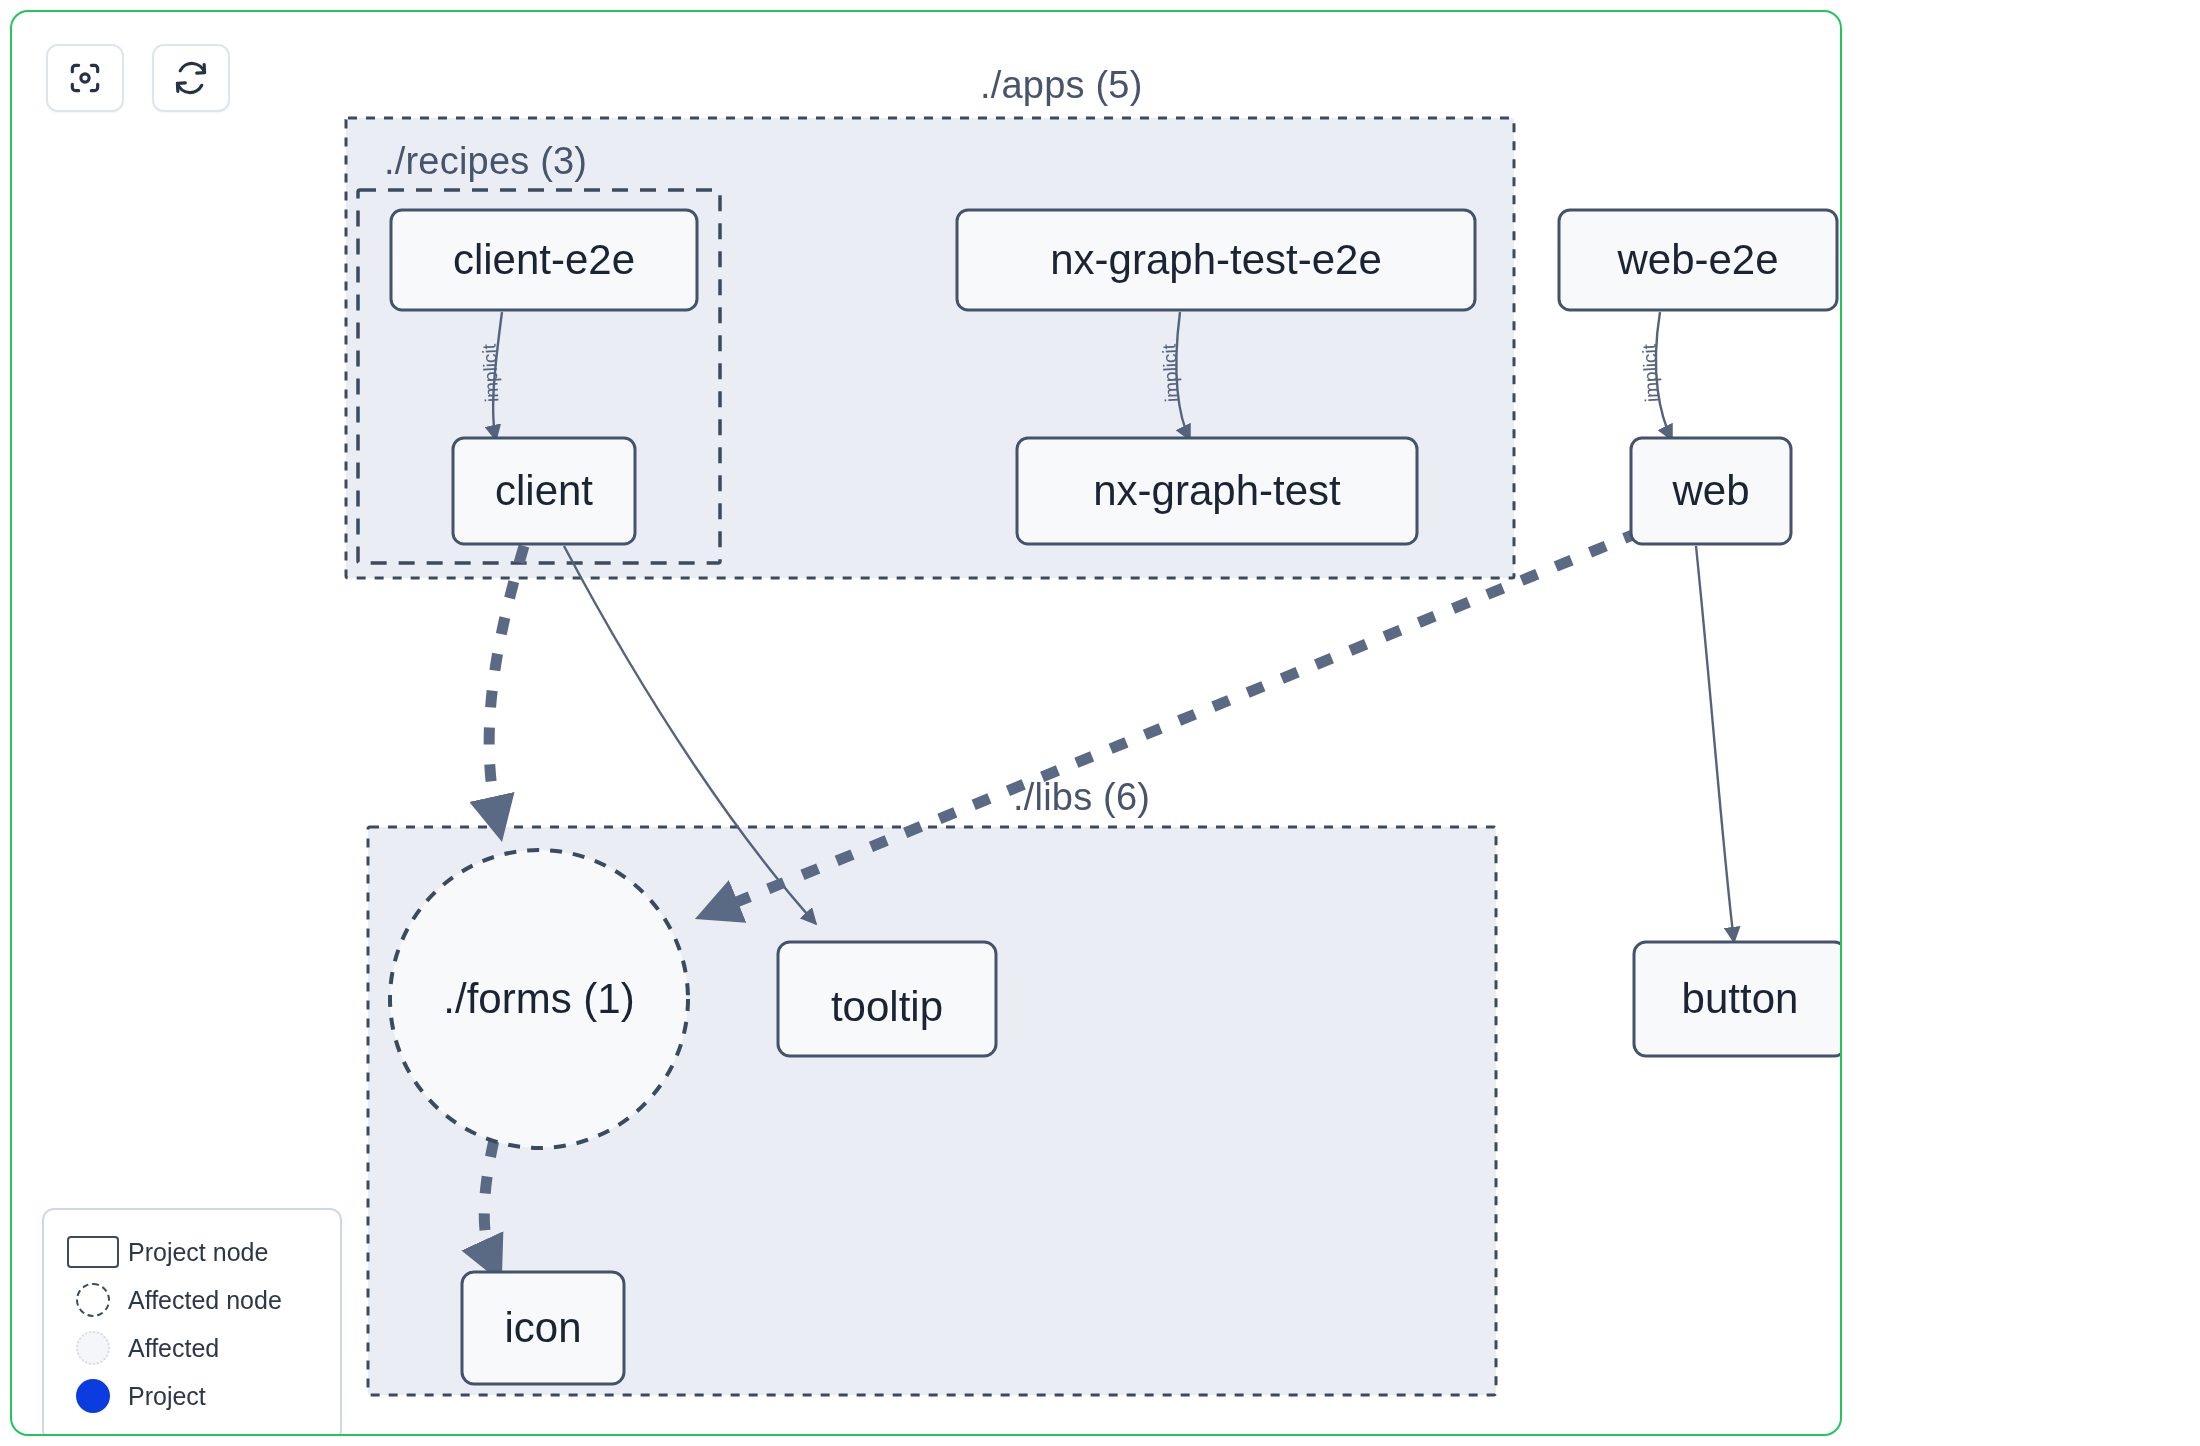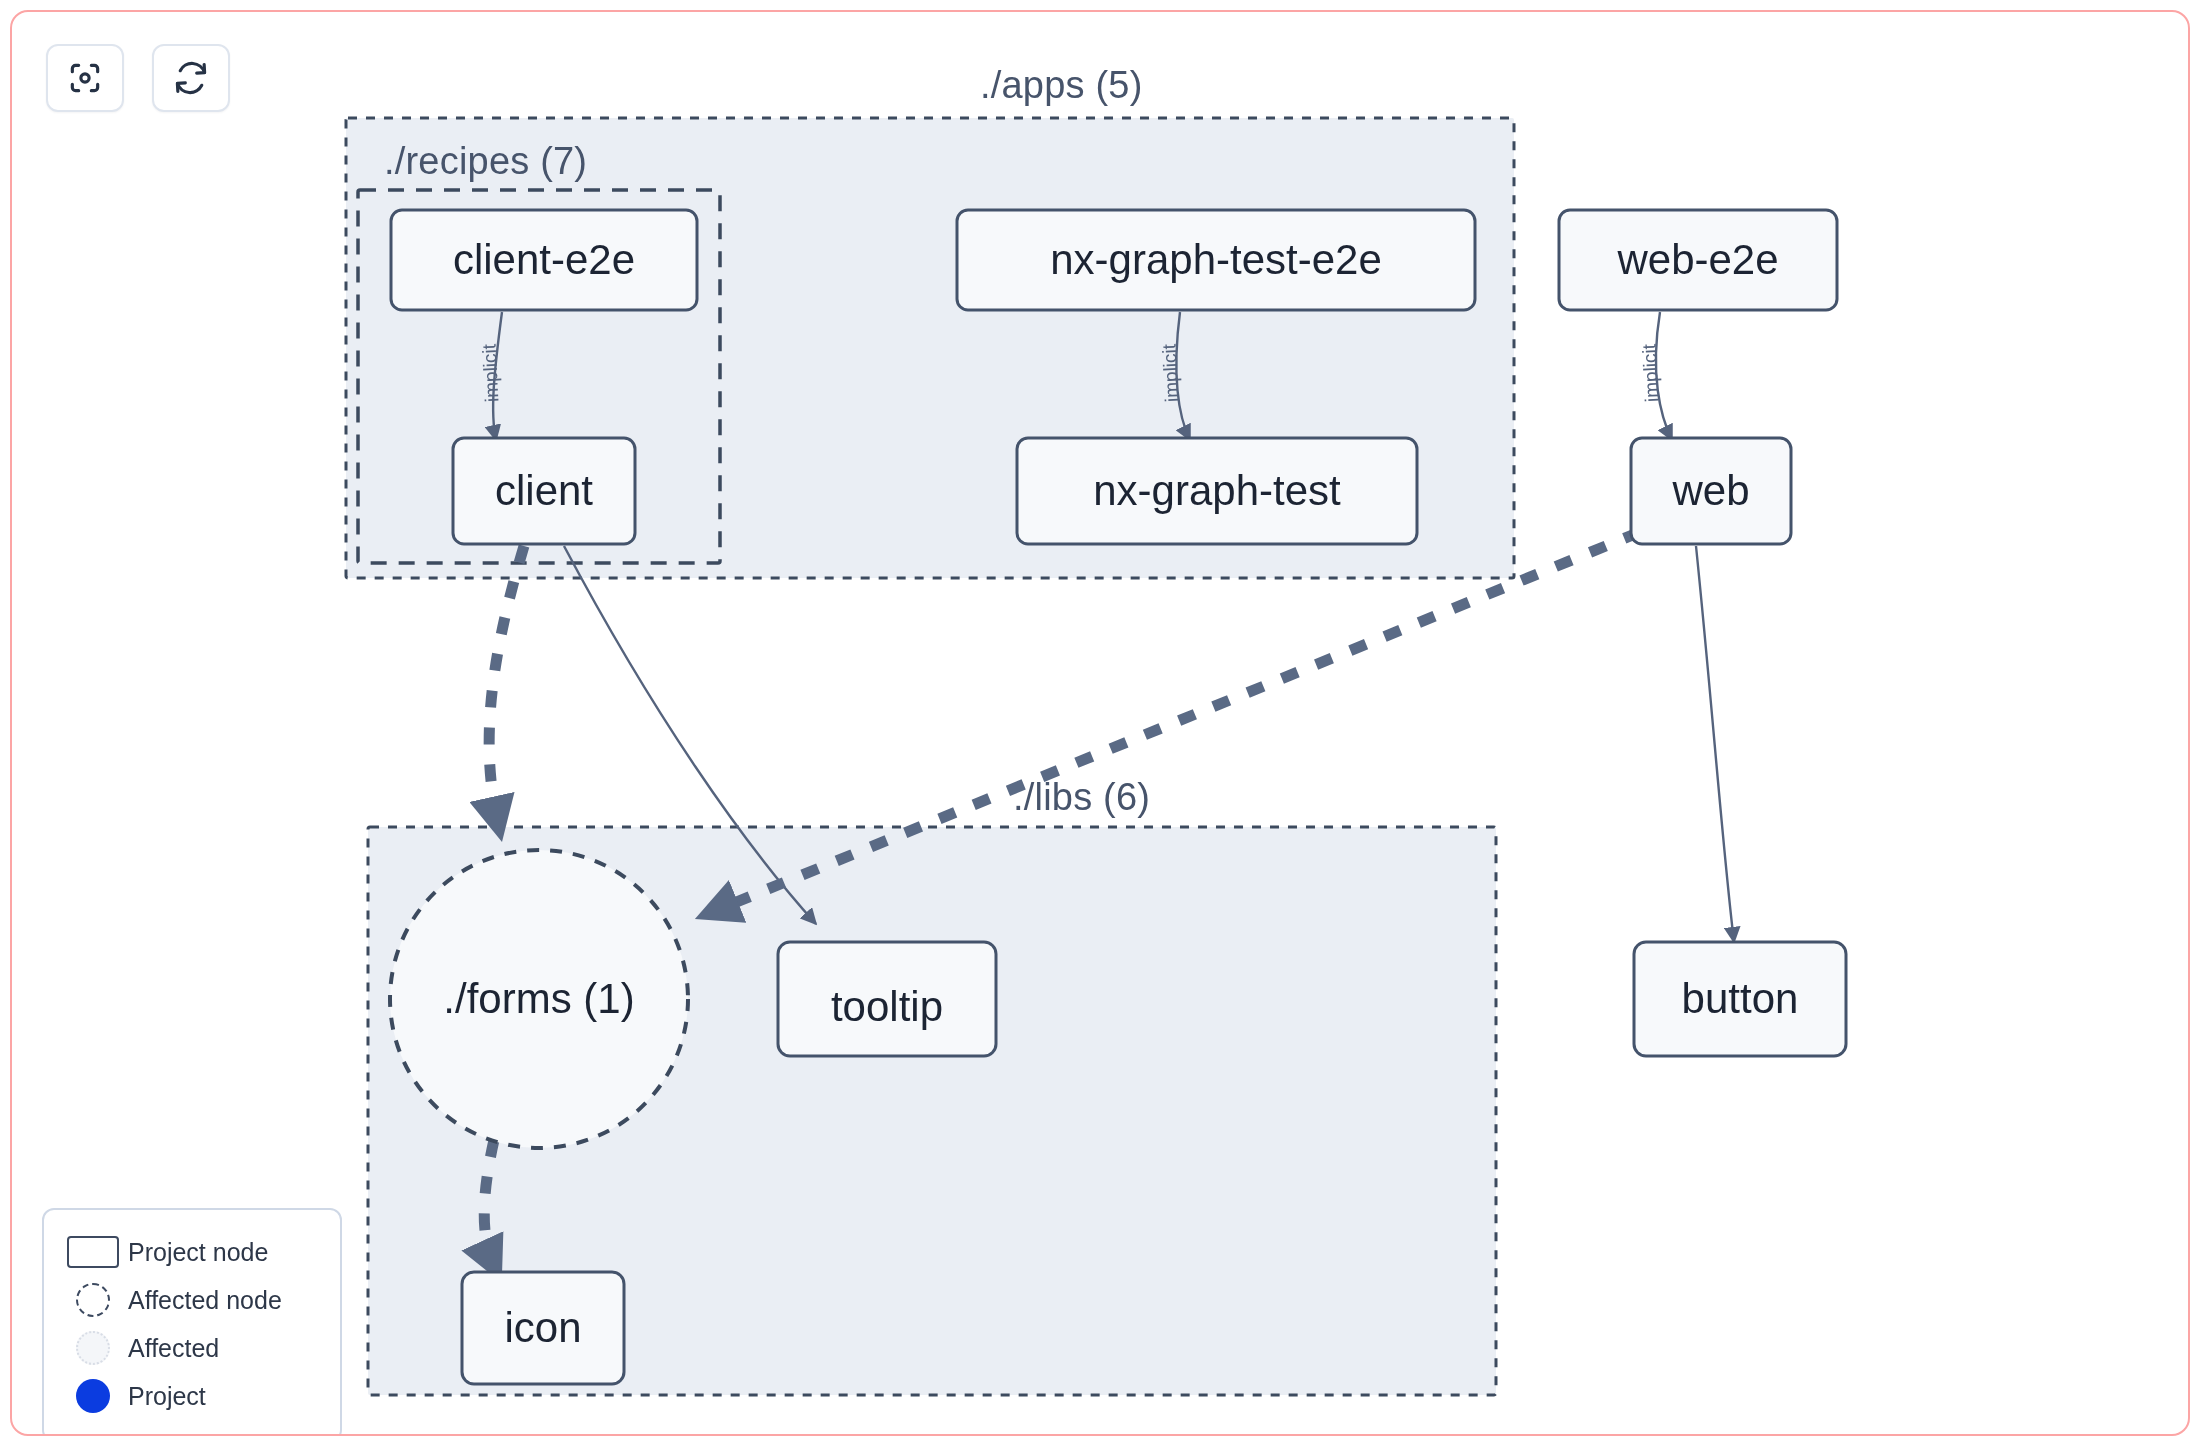--- a/index.html
+++ b/index.html
@@ -7,23 +7,23 @@
     width: 2200px; height: 1446px;
     background: #ffffff;
     font-family: "Liberation Sans", sans-serif;
     overflow: hidden;
   }
 
   
   #graph-card {
     position: absolute;
     left: 10px; top: 10px;
-    width: 2180px; height: 1426px;
-    background: #ffffff;
-    border: 2px solid #fca5a5;
+    width: 1832px; height: 1426px;
+    background: #ffffff;
+    border: 2px solid #22c55e;
     border-radius: 18px;
     overflow: hidden;
   }
 
   
   #toolbar {
     position: absolute;
     left: 34px; top: 32px;
     display: flex;
     gap: 28px;
@@ -174,21 +174,21 @@
     <circle cx="527" cy="987" r="149" fill="#f7f9fb" stroke="#3c4a5e" stroke-width="4" stroke-dasharray="12 11"></circle>
 
     <rect x="766" y="930" width="218" height="114" rx="12" fill="#f7f9fb" stroke="#44536b" stroke-width="3"></rect>
 
     <rect x="1622" y="930" width="212" height="114" rx="12" fill="#f7f9fb" stroke="#44536b" stroke-width="3"></rect>
 
     <rect x="450" y="1260" width="162" height="112" rx="12" fill="#f7f9fb" stroke="#44536b" stroke-width="3"></rect>
   </svg>
 
   <div class="grp-label" style="left:968px; top:52px;">./apps (5)</div>
-  <div class="grp-label" style="left:372px; top:128px;">./recipes (7)</div>
+  <div class="grp-label" style="left:372px; top:128px;">./recipes (3)</div>
   <div class="grp-label" style="left:1001px; top:764px;">./libs (6)</div>
 
   <div class="node-label" style="left:379px; top:198px; width:306px; height:100px;border-radius:10px;">client-e2e</div>
   <div class="node-label" style="left:441px; top:426px; width:182px; height:106px;">client</div>
   <div class="node-label" style="left:945px; top:198px; width:518px; height:100px;">nx-graph-test-e2e</div>
   <div class="node-label" style="left:1005px; top:426px; width:400px; height:106px;">nx-graph-test</div>
   <div class="node-label" style="left:1547px; top:198px; width:278px; height:100px;">web-e2e</div>
   <div class="node-label" style="left:1619px; top:426px; width:160px; height:106px;">web</div>
   <div class="node-label" style="left:378px; top:937px; width:298px; height:100px;">./forms (1)</div>
   <div class="node-label" style="left:766px; top:930px; width:218px; height:114px;margin-top:8px;">tooltip</div>

